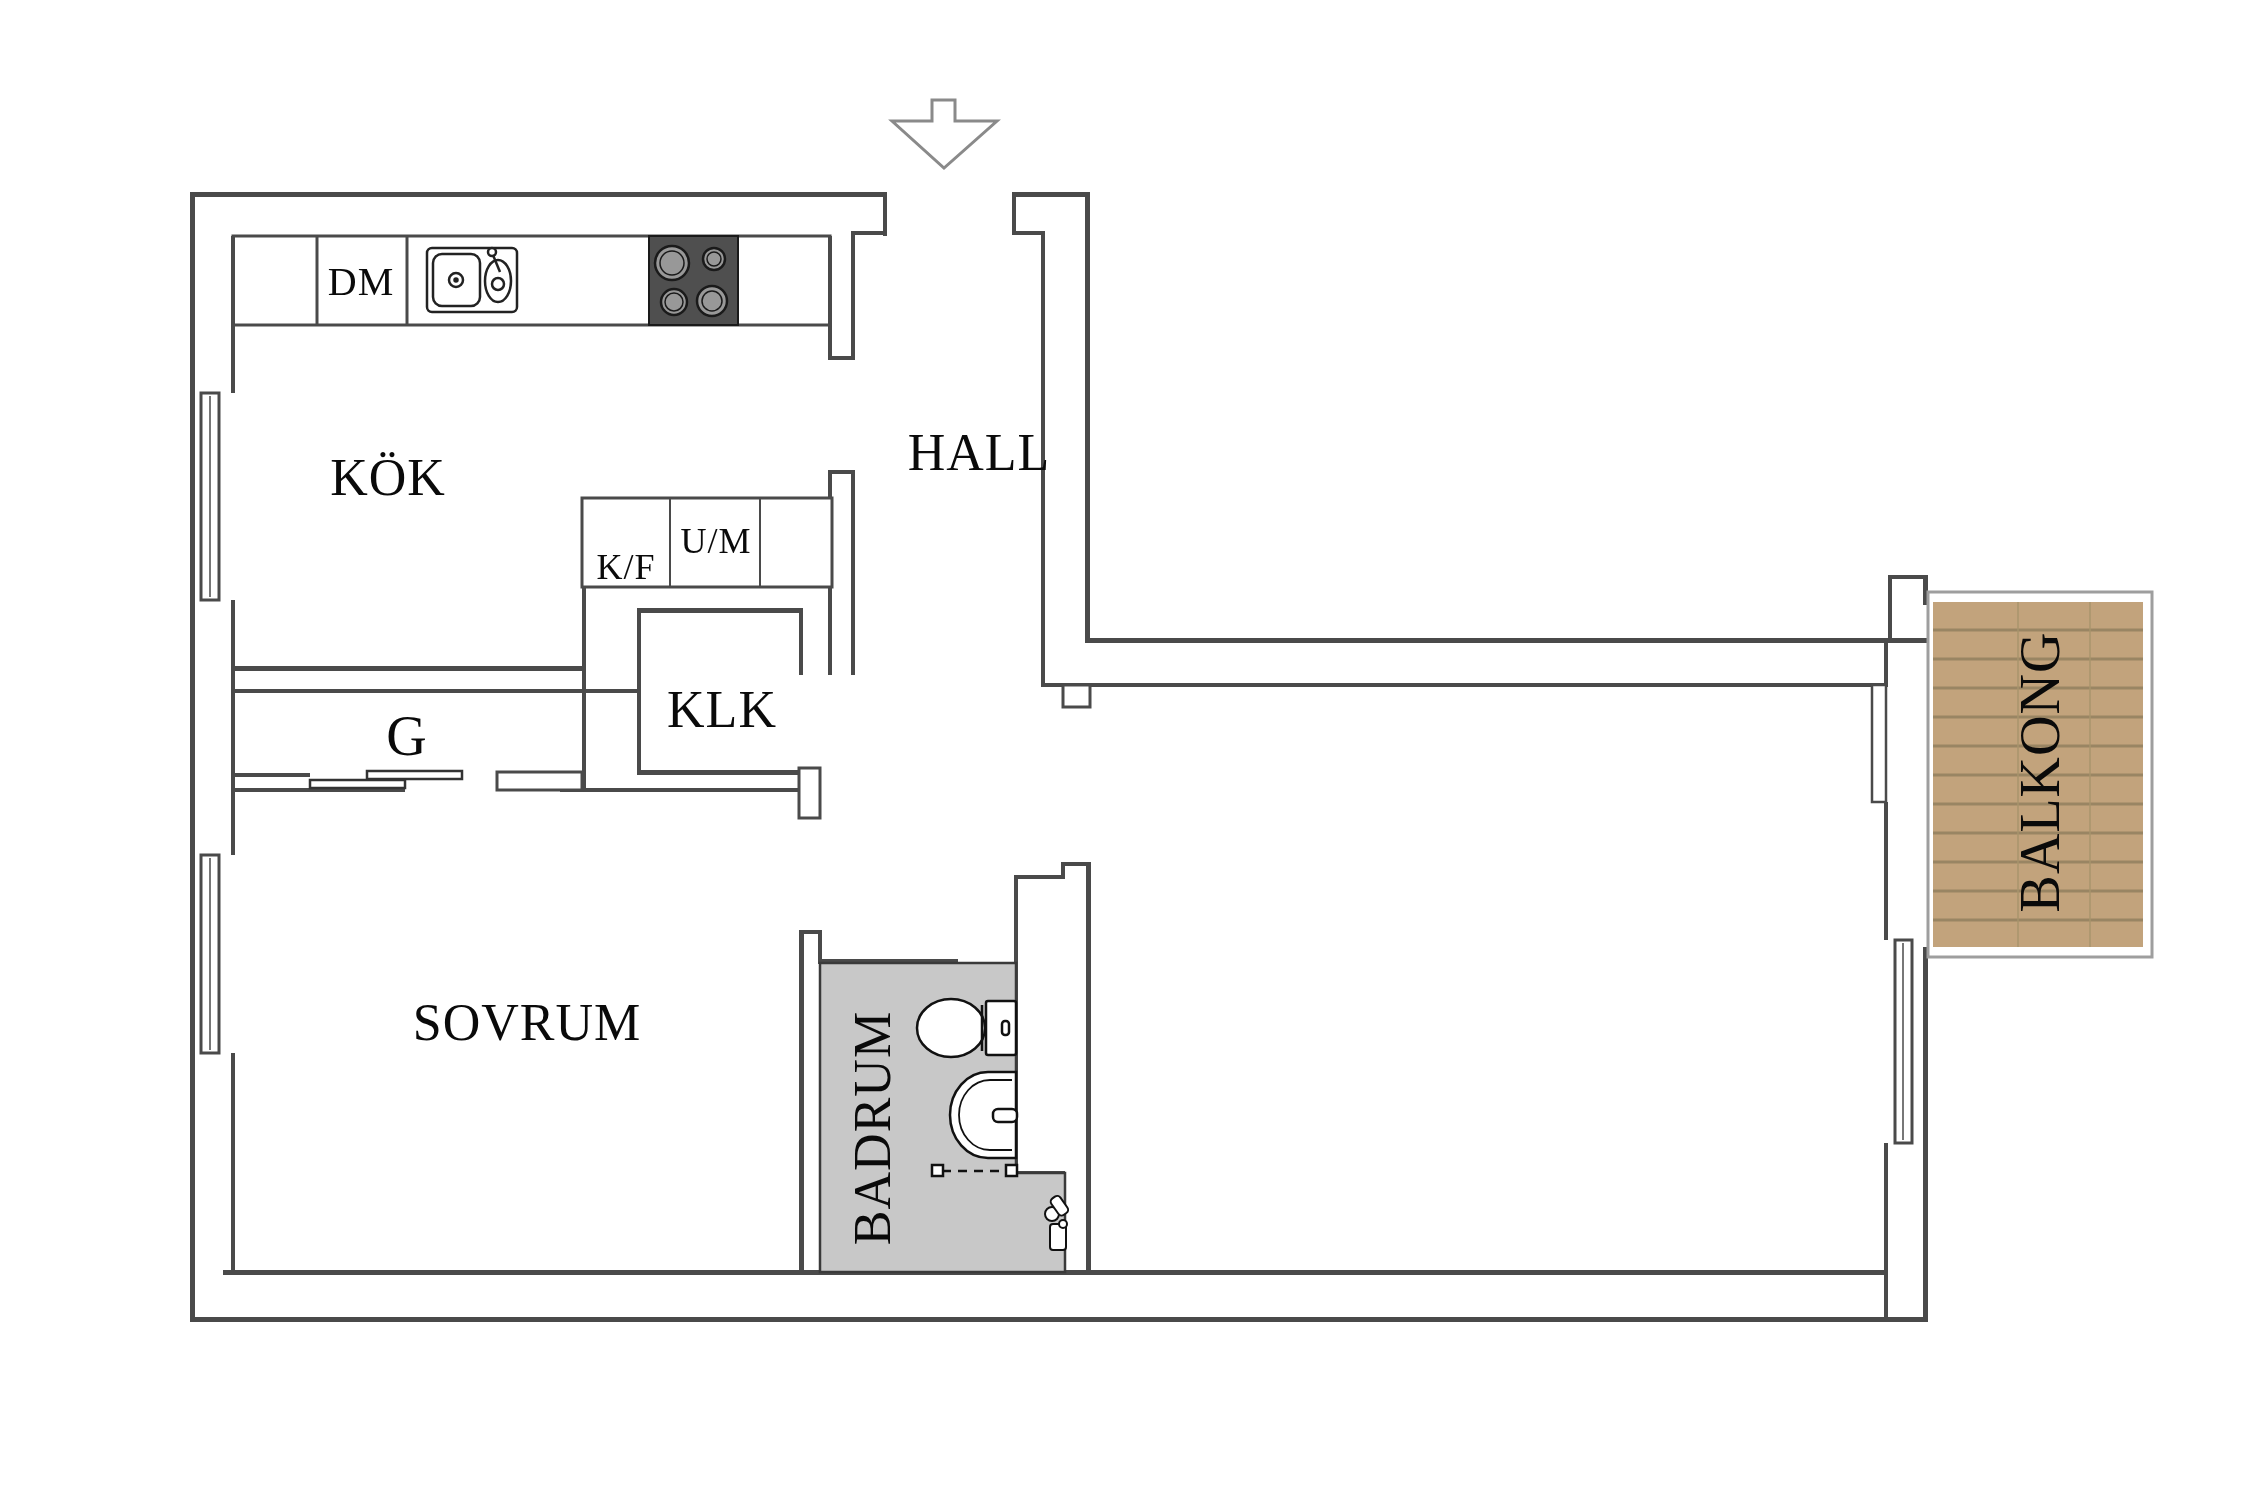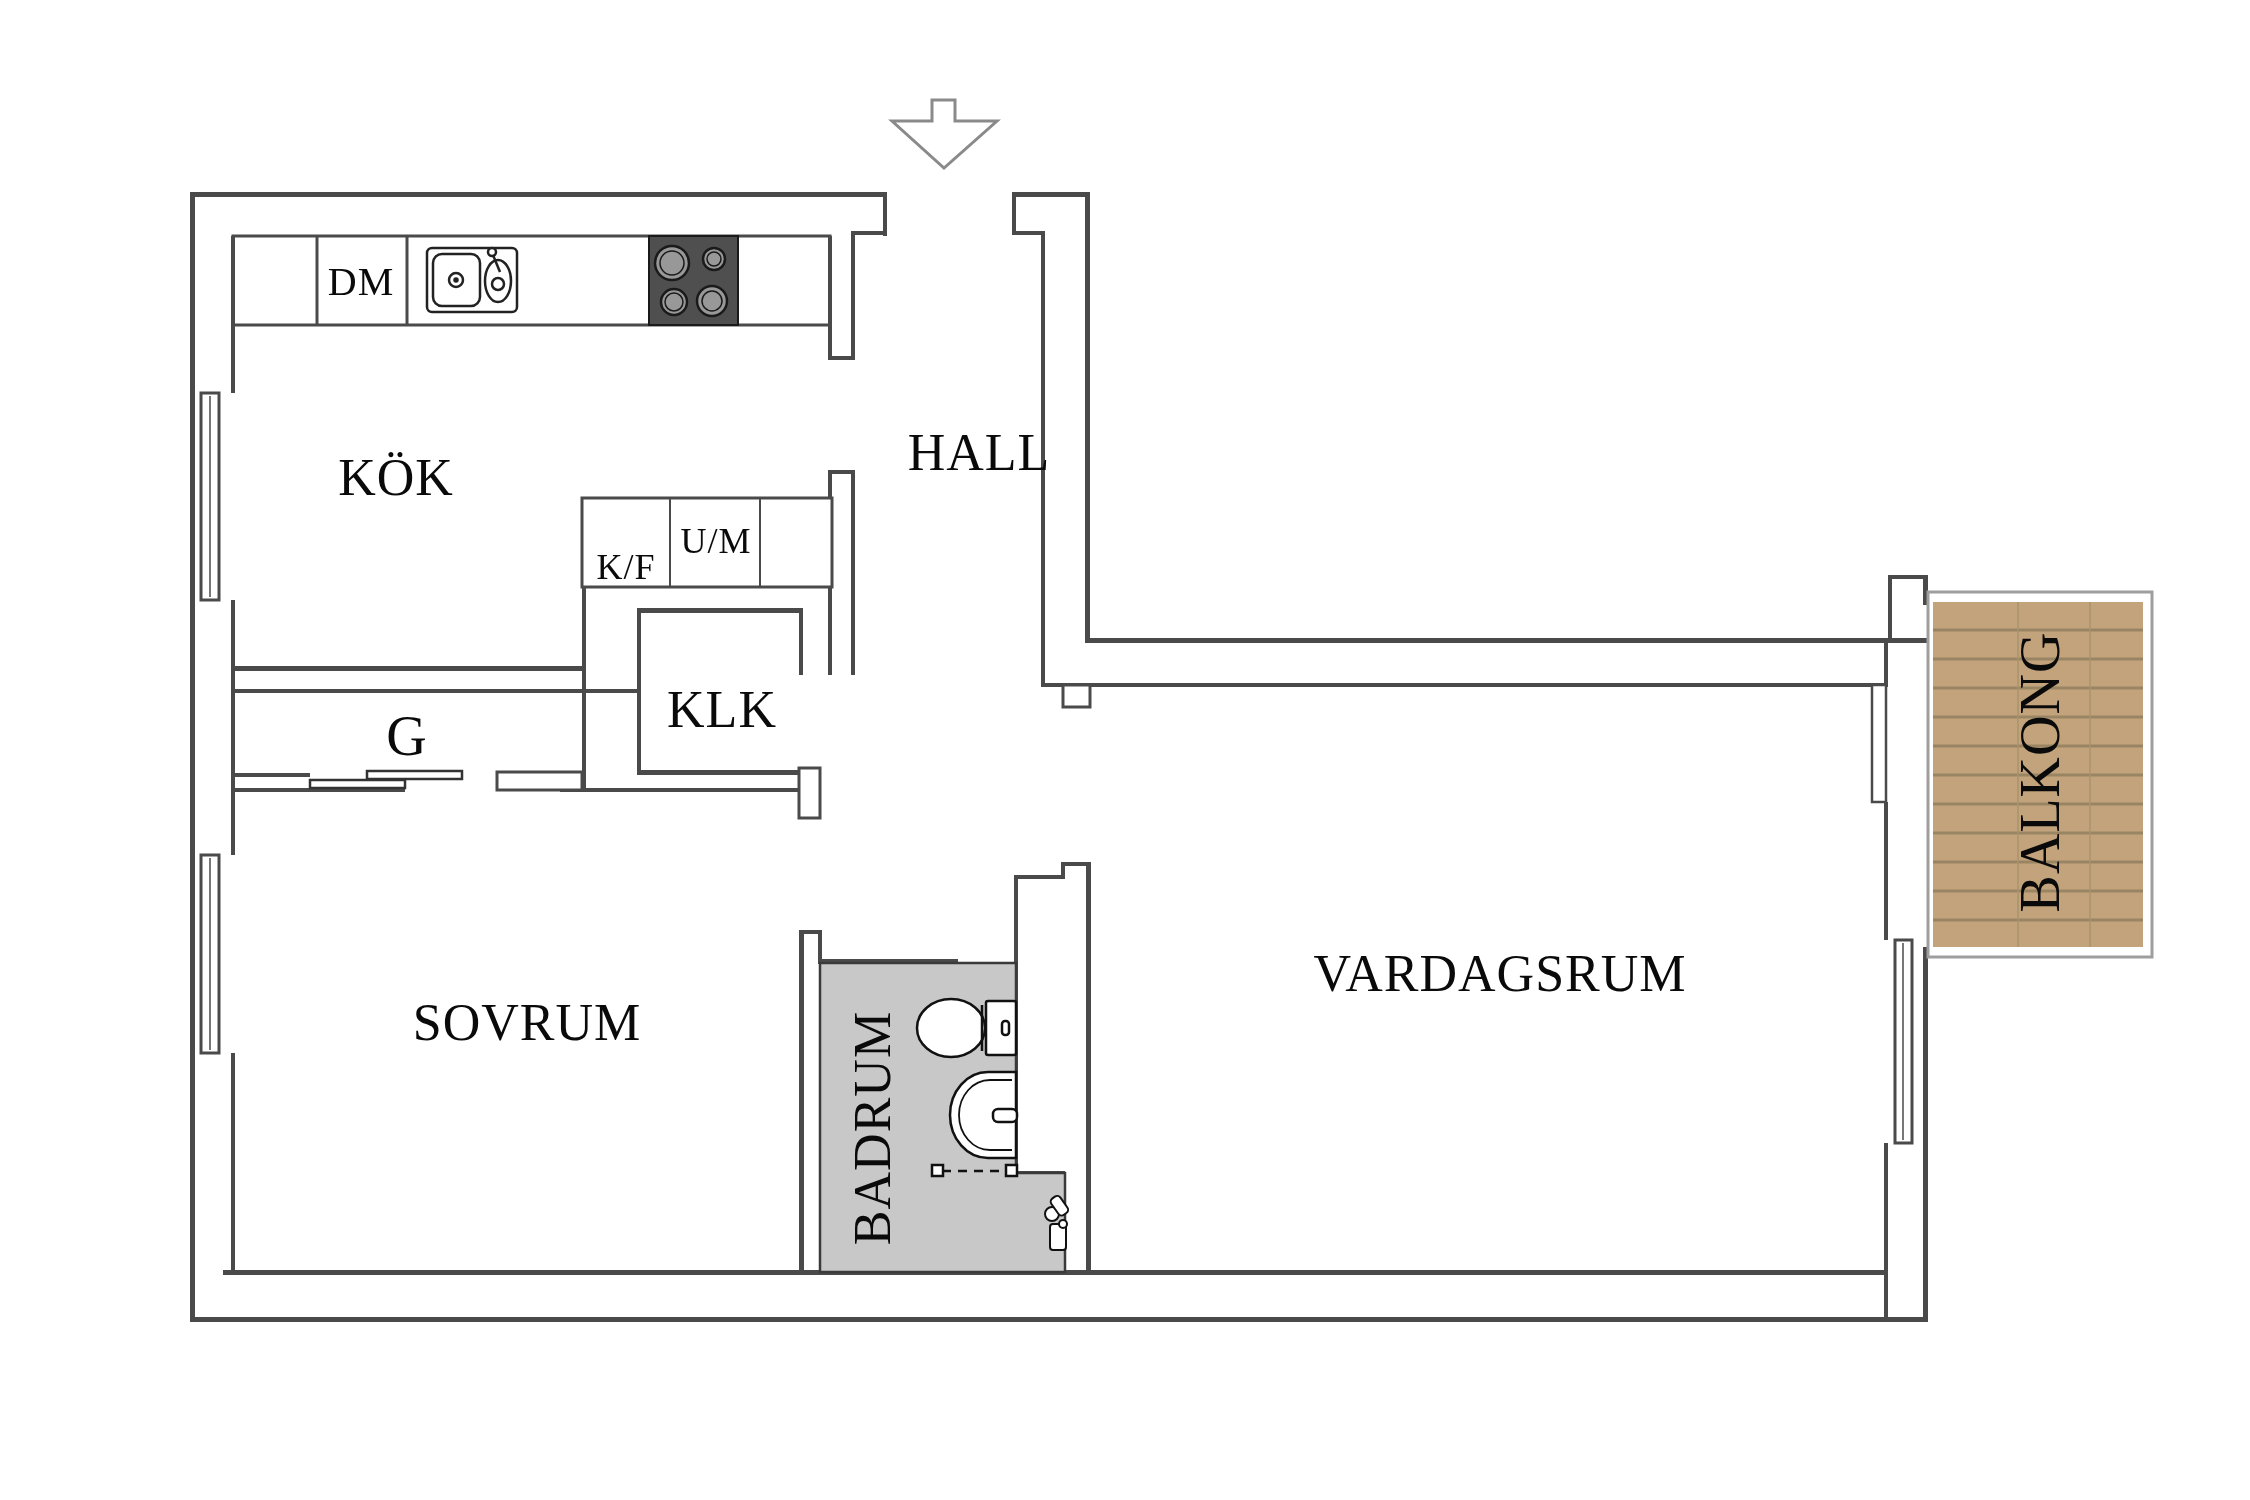--- a/index.html
+++ b/index.html
@@ -225,33 +225,32 @@
       </g>
       <g stroke="#a8946c" stroke-width="2" opacity="0.7">
         <line x1="2018" y1="602" x2="2018" y2="947"></line>
         <line x1="2090" y1="602" x2="2090" y2="947"></line>
       </g>
     </g>
 
     <rect x="1872" y="685" width="14" height="117" fill="#ffffff" stroke="#4a4a4a" stroke-width="2.5"></rect>
   </svg>
 
-  <div class="room-label fs52" style="left:396px;top:477px;">KÖK</div>
+  <div class="room-label fs52" style="left:388px;top:477px;">KÖK</div>
 
   <div class="room-label fs52" style="left:979px;top:452px;">HALL</div>
 
   <div class="room-label fs52" style="left:722px;top:695px;margin-top:14px;">KLK</div>
 
   <div class="room-label fs56" style="left:407px;top:736px;">G</div>
 
   <div class="room-label fs52" style="left:527px;top:1022px;">SOVRUM</div>
 
   <div class="room-label vertical fs52" style="left:872px;top:1128px;">BADRUM</div>
 
-  <div class="room-label fs52" style="left:1500px;top:973px;">VARDAGSRUM</div>
 
   <div class="room-label vertical fs56" style="left:2040px;top:772px;">BALKONG</div>
 
   <div class="room-label fs40" style="left:361px;top:281px;">DM</div>
 
   <div class="room-label fs36" style="left:626px;top:567px;">K/F</div>
 
   <div class="room-label fs36" style="left:716px;top:541px;">U/M</div>
 
 </div>

